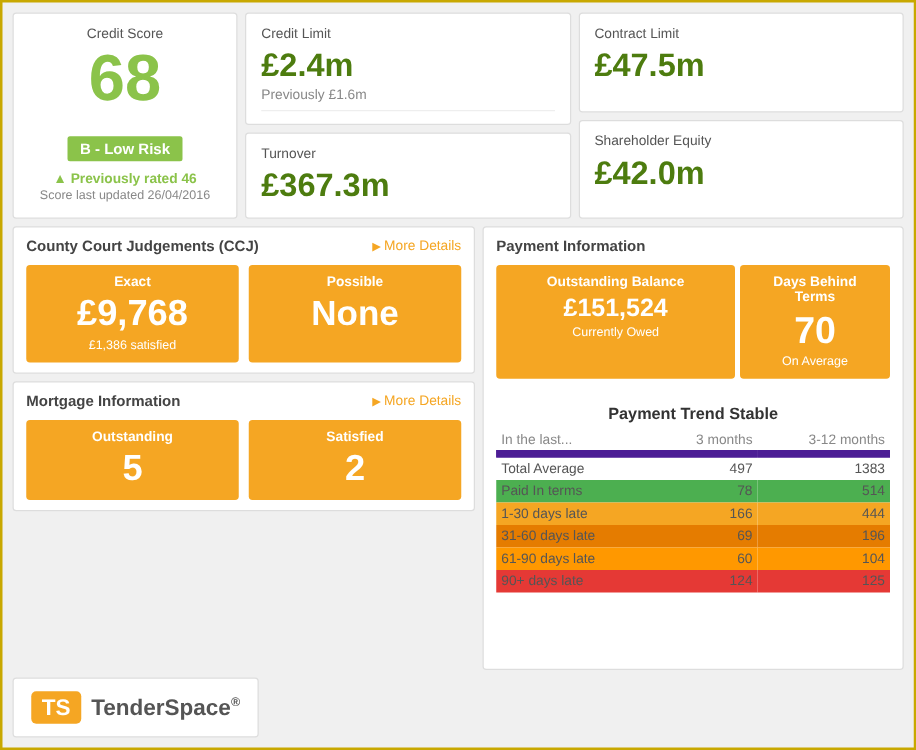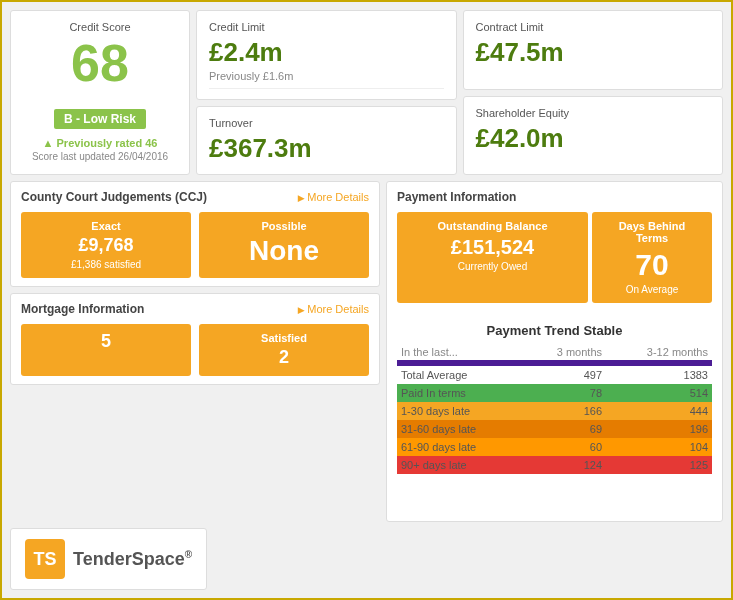--- a/index.html
+++ b/index.html
@@ -154,21 +154,21 @@
       padding: 8px 10px;
       text-align: center;
       color: #fff;
     }
     .orange-box-label {
       font-size: 11px;
       font-weight: bold;
       margin-bottom: 4px;
     }
     .orange-box-value {
-      font-size: 18px;
+      font-size: 29px;
       font-weight: bold;
       line-height: 1.1;
     }
     .orange-box-sub {
       font-size: 10px;
       margin-top: 3px;
     }
     
     .payment-boxes {
       display: flex;
@@ -230,21 +230,21 @@
       justify-content: flex-start;
       padding: 10px 14px;
       gap: 8px;
     }
     .logo-icon {
       background: #f5a623;
       color: #fff;
       font-weight: bold;
       font-size: 18px;
       width: 40px;
-      height: 40px;
+      height: 26px;
       display: flex;
       align-items: center;
       justify-content: center;
       border-radius: 4px;
       flex-shrink: 0;
     }
     .logo-text {
       font-size: 18px;
       font-weight: bold;
       color: #555;
@@ -317,20 +317,21 @@
         </div>
       </div>
 
       <div class="panel">
         <div class="panel-header">
           <span class="panel-title">Mortgage Information</span>
           <a class="panel-more" href="#">More Details</a>
         </div>
         <div class="ccj-boxes">
           <div class="orange-box">
+            <div class="orange-box-label">Outstanding</div>
             <div class="orange-box-value">5</div>
           </div>
           <div class="orange-box">
             <div class="orange-box-label">Satisfied</div>
             <div class="orange-box-value">2</div>
           </div>
         </div>
       </div>
 
     </div>

